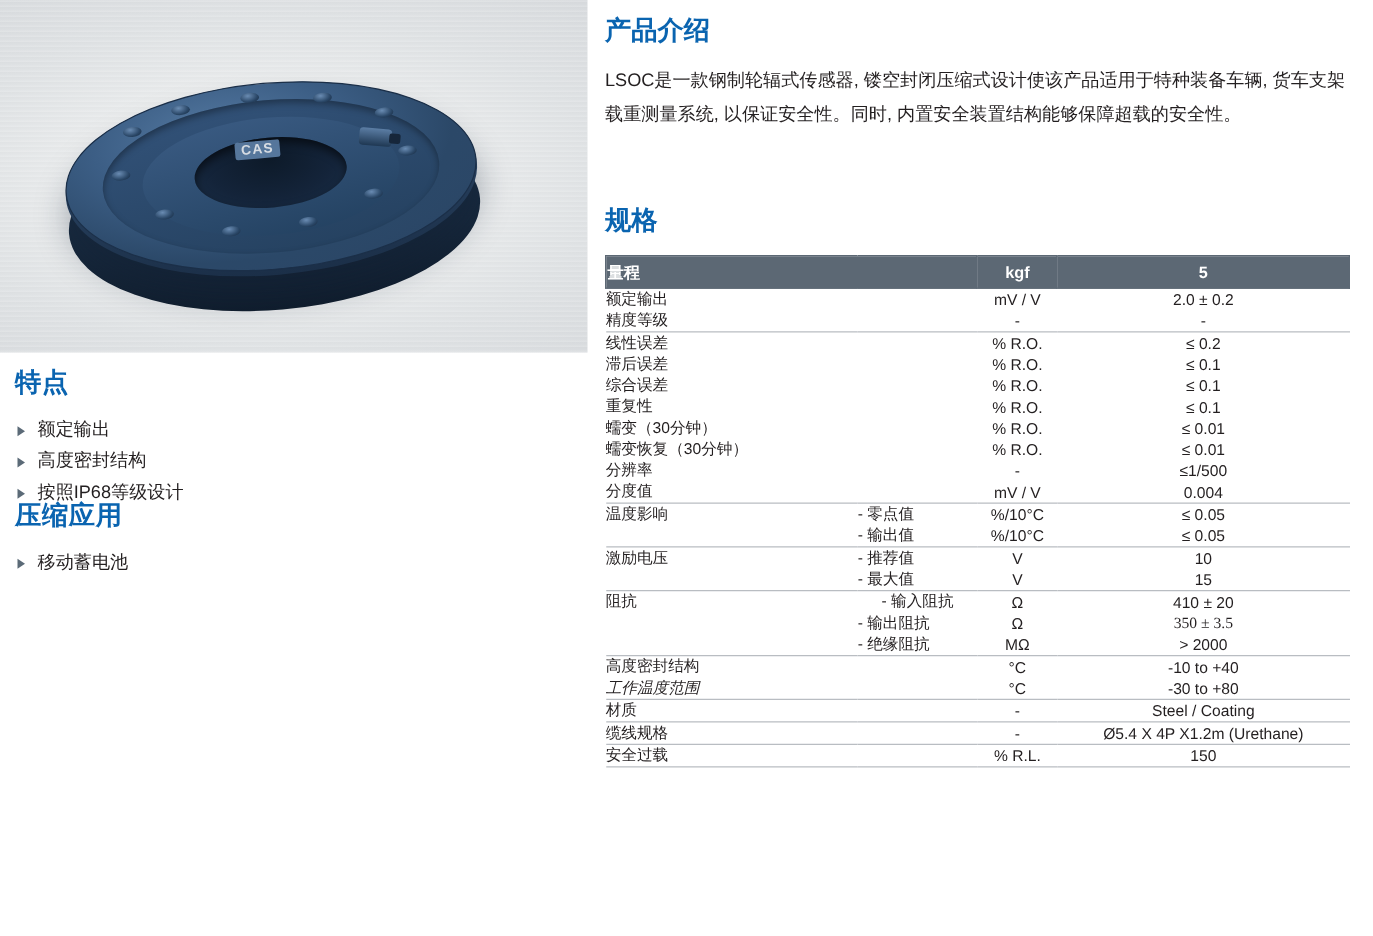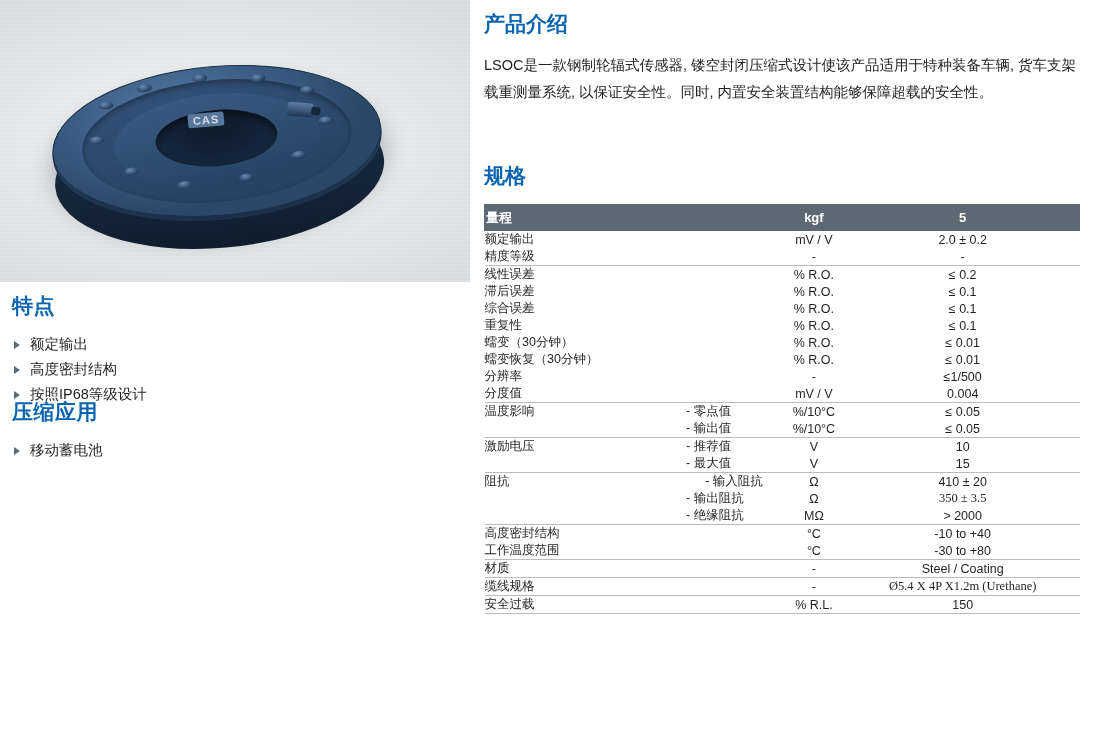--- a/index.html
+++ b/index.html
@@ -405,36 +405,36 @@
               <td class="col-unit" style="border-bottom: 1px solid rgb(185, 189, 194);">MΩ</td>
               <td class="col-val" style="border-bottom: 1px solid rgb(185, 189, 194);">&gt; 2000</td>
             </tr>
             <tr>
               <td class="col-name nameline" style="border-bottom: none;">高度密封结构</td>
               <td class="col-sub subline" style="border-bottom: none;"></td>
               <td class="col-unit" style="border-bottom: none;">°C</td>
               <td class="col-val" style="border-bottom: none;">-10 to +40</td>
             </tr>
             <tr>
-              <td class="col-name nameline" style="border-bottom: 1px solid rgb(185, 189, 194);">工作温度范围</td>
+              <td class="col-name nameline" style="border-bottom: 1px solid rgb(185, 189, 194); font-style: italic;">工作温度范围</td>
               <td class="col-sub subline" style="border-bottom: 1px solid rgb(185, 189, 194);"></td>
               <td class="col-unit" style="border-bottom: 1px solid rgb(185, 189, 194);">°C</td>
               <td class="col-val" style="border-bottom: 1px solid rgb(185, 189, 194);">-30 to +80</td>
             </tr>
             <tr>
               <td class="col-name nameline" style="border-bottom: 1px solid rgb(185, 189, 194);">材质</td>
               <td class="col-sub subline" style="border-bottom: 1px solid rgb(185, 189, 194);"></td>
               <td class="col-unit" style="border-bottom: 1px solid rgb(185, 189, 194);">-</td>
               <td class="col-val" style="border-bottom: 1px solid rgb(185, 189, 194);">Steel / Coating</td>
             </tr>
             <tr>
               <td class="col-name nameline" style="border-bottom: 1px solid rgb(185, 189, 194);">缆线规格</td>
               <td class="col-sub subline" style="border-bottom: 1px solid rgb(185, 189, 194);"></td>
               <td class="col-unit" style="border-bottom: 1px solid rgb(185, 189, 194);">-</td>
-              <td class="col-val" style="border-bottom: 1px solid rgb(185, 189, 194); font-family: Liberation Serif, serif;">Ø5.4 X 4P X1.2m (Urethane)</td>
+              <td class="col-val" style="border-bottom: 1px solid rgb(185, 189, 194);">Ø5.4 X 4P X1.2m (Urethane)</td>
             </tr>
             <tr>
               <td class="col-name nameline" style="border-bottom: 1px solid rgb(185, 189, 194);">安全过载</td>
               <td class="col-sub subline" style="border-bottom: 1px solid rgb(185, 189, 194);"></td>
               <td class="col-unit" style="border-bottom: 1px solid rgb(185, 189, 194);">% R.L.</td>
               <td class="col-val" style="border-bottom: 1px solid rgb(185, 189, 194);">150</td>
             </tr>
           </tbody>
       </table>
     </div>

